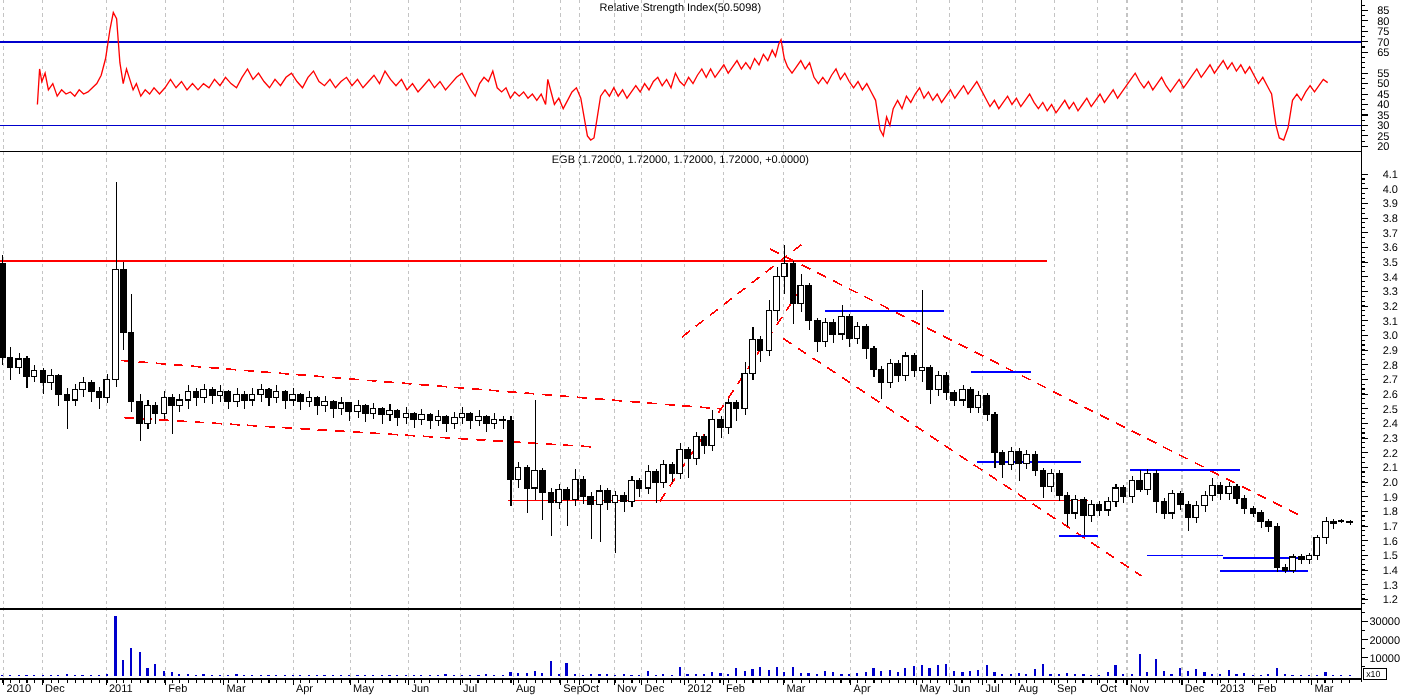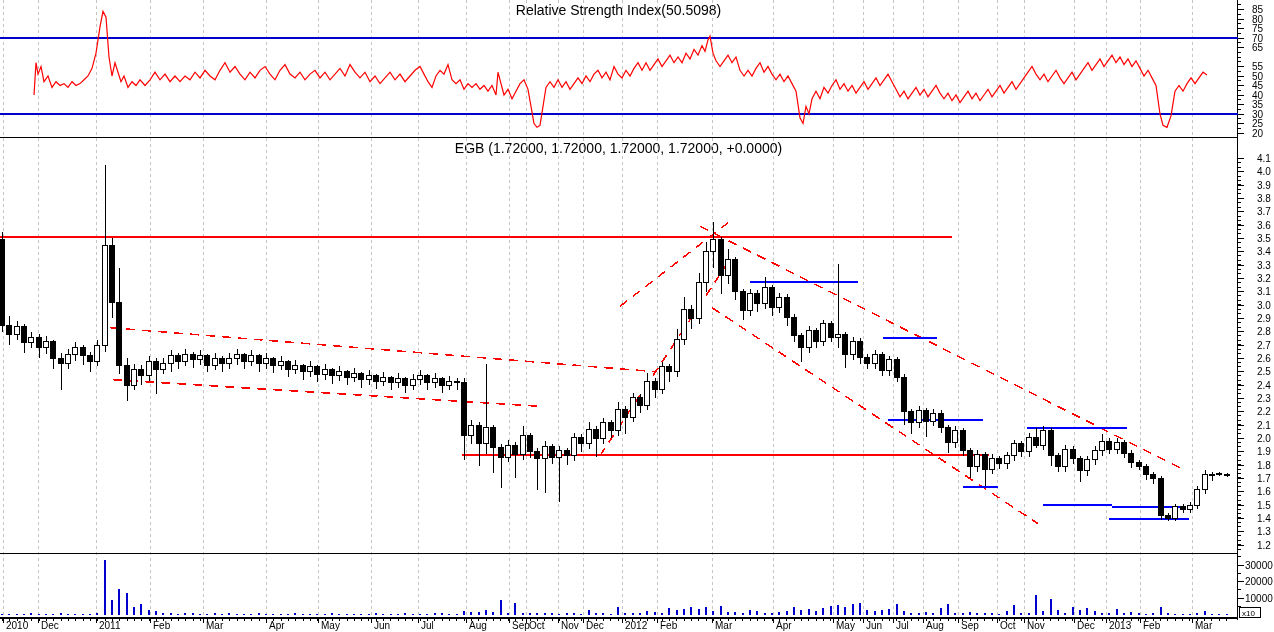--- a/index.html
+++ b/index.html
@@ -1,18 +1,18 @@
 <!DOCTYPE html>
 <html><head>
 <meta charset="utf-8">
 <style>
   html,body{margin:0;padding:0;background:#ffffff;}
   .stage{position:relative;width:1274px;height:632px;background:#ffffff;overflow:hidden;
          font-family:"Liberation Sans", sans-serif;}
-  .panel-title{position:absolute;left:0;width:1237px;text-align:center;font-size:14px;color:#000;
+  .panel-title{position:absolute;left:0;width:1237px;text-align:center;font-size:10px;color:#000;
                font-family:"Liberation Sans", sans-serif;white-space:pre;pointer-events:none;}
   #rsi-title{top:2px;}
   #main-title{top:140px;}
   svg{position:absolute;left:0;top:0;shape-rendering:crispEdges;}
   svg text{shape-rendering:auto;}
 </style>
 </head>
 <body>
 
 <div class="stage">

